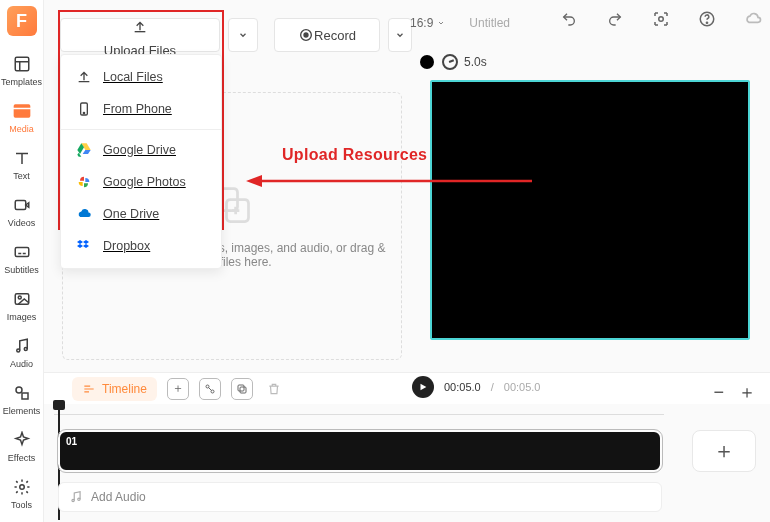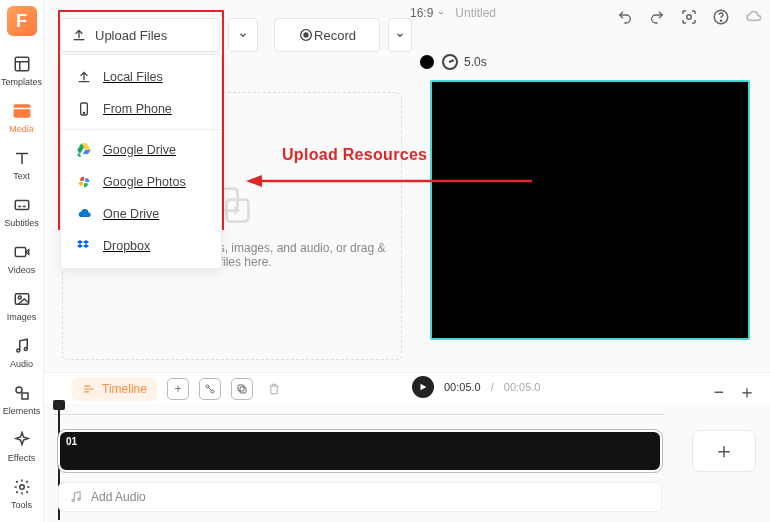--- a/index.html
+++ b/index.html
@@ -6,26 +6,26 @@
 body { width: 770px; height: 522px; background: #fafafa; position: relative; overflow: hidden; }
 
 .left-rail { position: absolute; left: 0; top: 0; width: 44px; height: 522px; background: #fff; border-right: 1px solid #eee; display: flex; flex-direction: column; align-items: center; padding-top: 6px; gap: 2px; }
 .brand { width: 30px; height: 30px; border-radius: 6px; background: linear-gradient(135deg,#ffa05a,#ff7a3c); display:flex;align-items:center;justify-content:center;color:#fff;font-weight:700;font-size:18px;margin-bottom:10px; }
 .rail-item { width: 40px; display:flex; flex-direction:column; align-items:center; padding:6px 0; color:#404040; cursor:pointer; gap:3px; border-radius:6px; }
 .rail-item.active { color:#ff7a3c; }
 .rail-ico { width:20px; height:20px; display:flex; align-items:center; justify-content:center; }
 .rail-lbl { font-size:9px; }
 
 .top-area { position:absolute; left:44px; top:0; right:0; height:64px; }
-.upload-btn { position:absolute; left:16px; top:18px; width:160px; height:34px; background:#fff; border:1px solid #e5e5e5; border-radius:4px; display:flex; align-items:center; padding:0 10px; font-size:13px; color:#444; gap:8px; cursor:pointer; }
+.upload-btn { position:absolute; left:16px; top:18px; width:160px; height:34px; background:#fff; border:1px solid #e5e5e5; border-radius:4px; display:flex; align-items:center; padding:0 10px; font-size:13px; color:#444; gap:8px; cursor:pointer;flex-direction:column; }
 .upload-caret { position:absolute; left:184px; top:18px; width:30px; height:34px; background:#fff; border:1px solid #e5e5e5; border-radius:4px; display:flex; align-items:center; justify-content:center; color:#555; cursor:pointer; }
 .record-btn { position:absolute; left:230px; top:18px; width:106px; height:34px; background:#fff; border:1px solid #e5e5e5; border-radius:4px; display:flex; align-items:center; justify-content:center; font-size:13px; color:#444; cursor:pointer; }
 .record-caret { position:absolute; left:344px; top:18px; width:24px; height:34px; background:#fff; border:1px solid #e5e5e5; border-radius:4px; display:flex; align-items:center; justify-content:center; color:#555; cursor:pointer; }
 
-.right-top { position:absolute; left:410px; top:6px; right:6px; height:24px; display:flex; align-items:flex-start; gap:10px; font-size:12px; color:#666; }
+.right-top { position:absolute; left:410px; top:6px; right:6px; height:24px; display:flex; align-items:flex-end; gap:24px; font-size:12px; color:#666; }
 .right-top .sp { flex:1; }
 .icbtn { width:22px; height:22px; display:flex; align-items:center; justify-content:center; color:#666; cursor:pointer; border-radius:4px; }
 
 .tl-info { position:absolute; left:420px; top:54px; display:flex; align-items:center; gap:8px; font-size:12px; color:#444; }
 .black-dot { width:14px; height:14px; border-radius:50%; background:#000; }
 .clock { width:16px; height:16px; border:2px solid #444; border-radius:50%; position:relative; }
 .clock:after { content:""; position:absolute; width:5px; height:1.5px; background:#444; top:5px; left:5px; transform-origin:left; transform:rotate(-20deg); }
 
 .preview { position:absolute; left:430px; top:80px; width:320px; height:260px; background:#000; border:2px solid #4cd5d5; border-radius:2px; }
 
@@ -91,34 +91,34 @@
     <span class="rail-ico">
         <svg width="18" height="18" viewBox="0 0 24 24" fill="none" stroke="currentColor" stroke-width="2">
           <path d="M4 6h16M12 6v14"></path>
         </svg>
       </span>
     <span class="rail-lbl">Text</span>
   </div>
   <div class="rail-item">
     <span class="rail-ico">
         <svg width="18" height="18" viewBox="0 0 24 24" fill="none" stroke="currentColor" stroke-width="2">
+          <rect x="3" y="6" width="14" height="12" rx="2"></rect>
+          <path d="M21 9l-4 3 4 3V9z"></path>
+        </svg>
+      </span>
+    <span class="rail-lbl">Videos</span>
+  </div>
+  <div class="rail-item">
+    <span class="rail-ico">
+        <svg width="18" height="18" viewBox="0 0 24 24" fill="none" stroke="currentColor" stroke-width="2">
           <rect x="3" y="6" width="18" height="12" rx="2"></rect>
           <path d="M7 14h4M13 14h4"></path>
         </svg>
       </span>
     <span class="rail-lbl">Subtitles</span>
-  </div>
-  <div class="rail-item">
-    <span class="rail-ico">
-        <svg width="18" height="18" viewBox="0 0 24 24" fill="none" stroke="currentColor" stroke-width="2">
-          <rect x="3" y="6" width="14" height="12" rx="2"></rect>
-          <path d="M21 9l-4 3 4 3V9z"></path>
-        </svg>
-      </span>
-    <span class="rail-lbl">Videos</span>
   </div>
   <div class="rail-item">
     <span class="rail-ico">
         <svg width="18" height="18" viewBox="0 0 24 24" fill="none" stroke="currentColor" stroke-width="2">
           <rect x="3" y="5" width="18" height="14" rx="2"></rect>
           <circle cx="9" cy="10" r="2"></circle>
           <path d="M21 17l-6-5-8 7"></path>
         </svg>
       </span>
     <span class="rail-lbl">Images</span>

